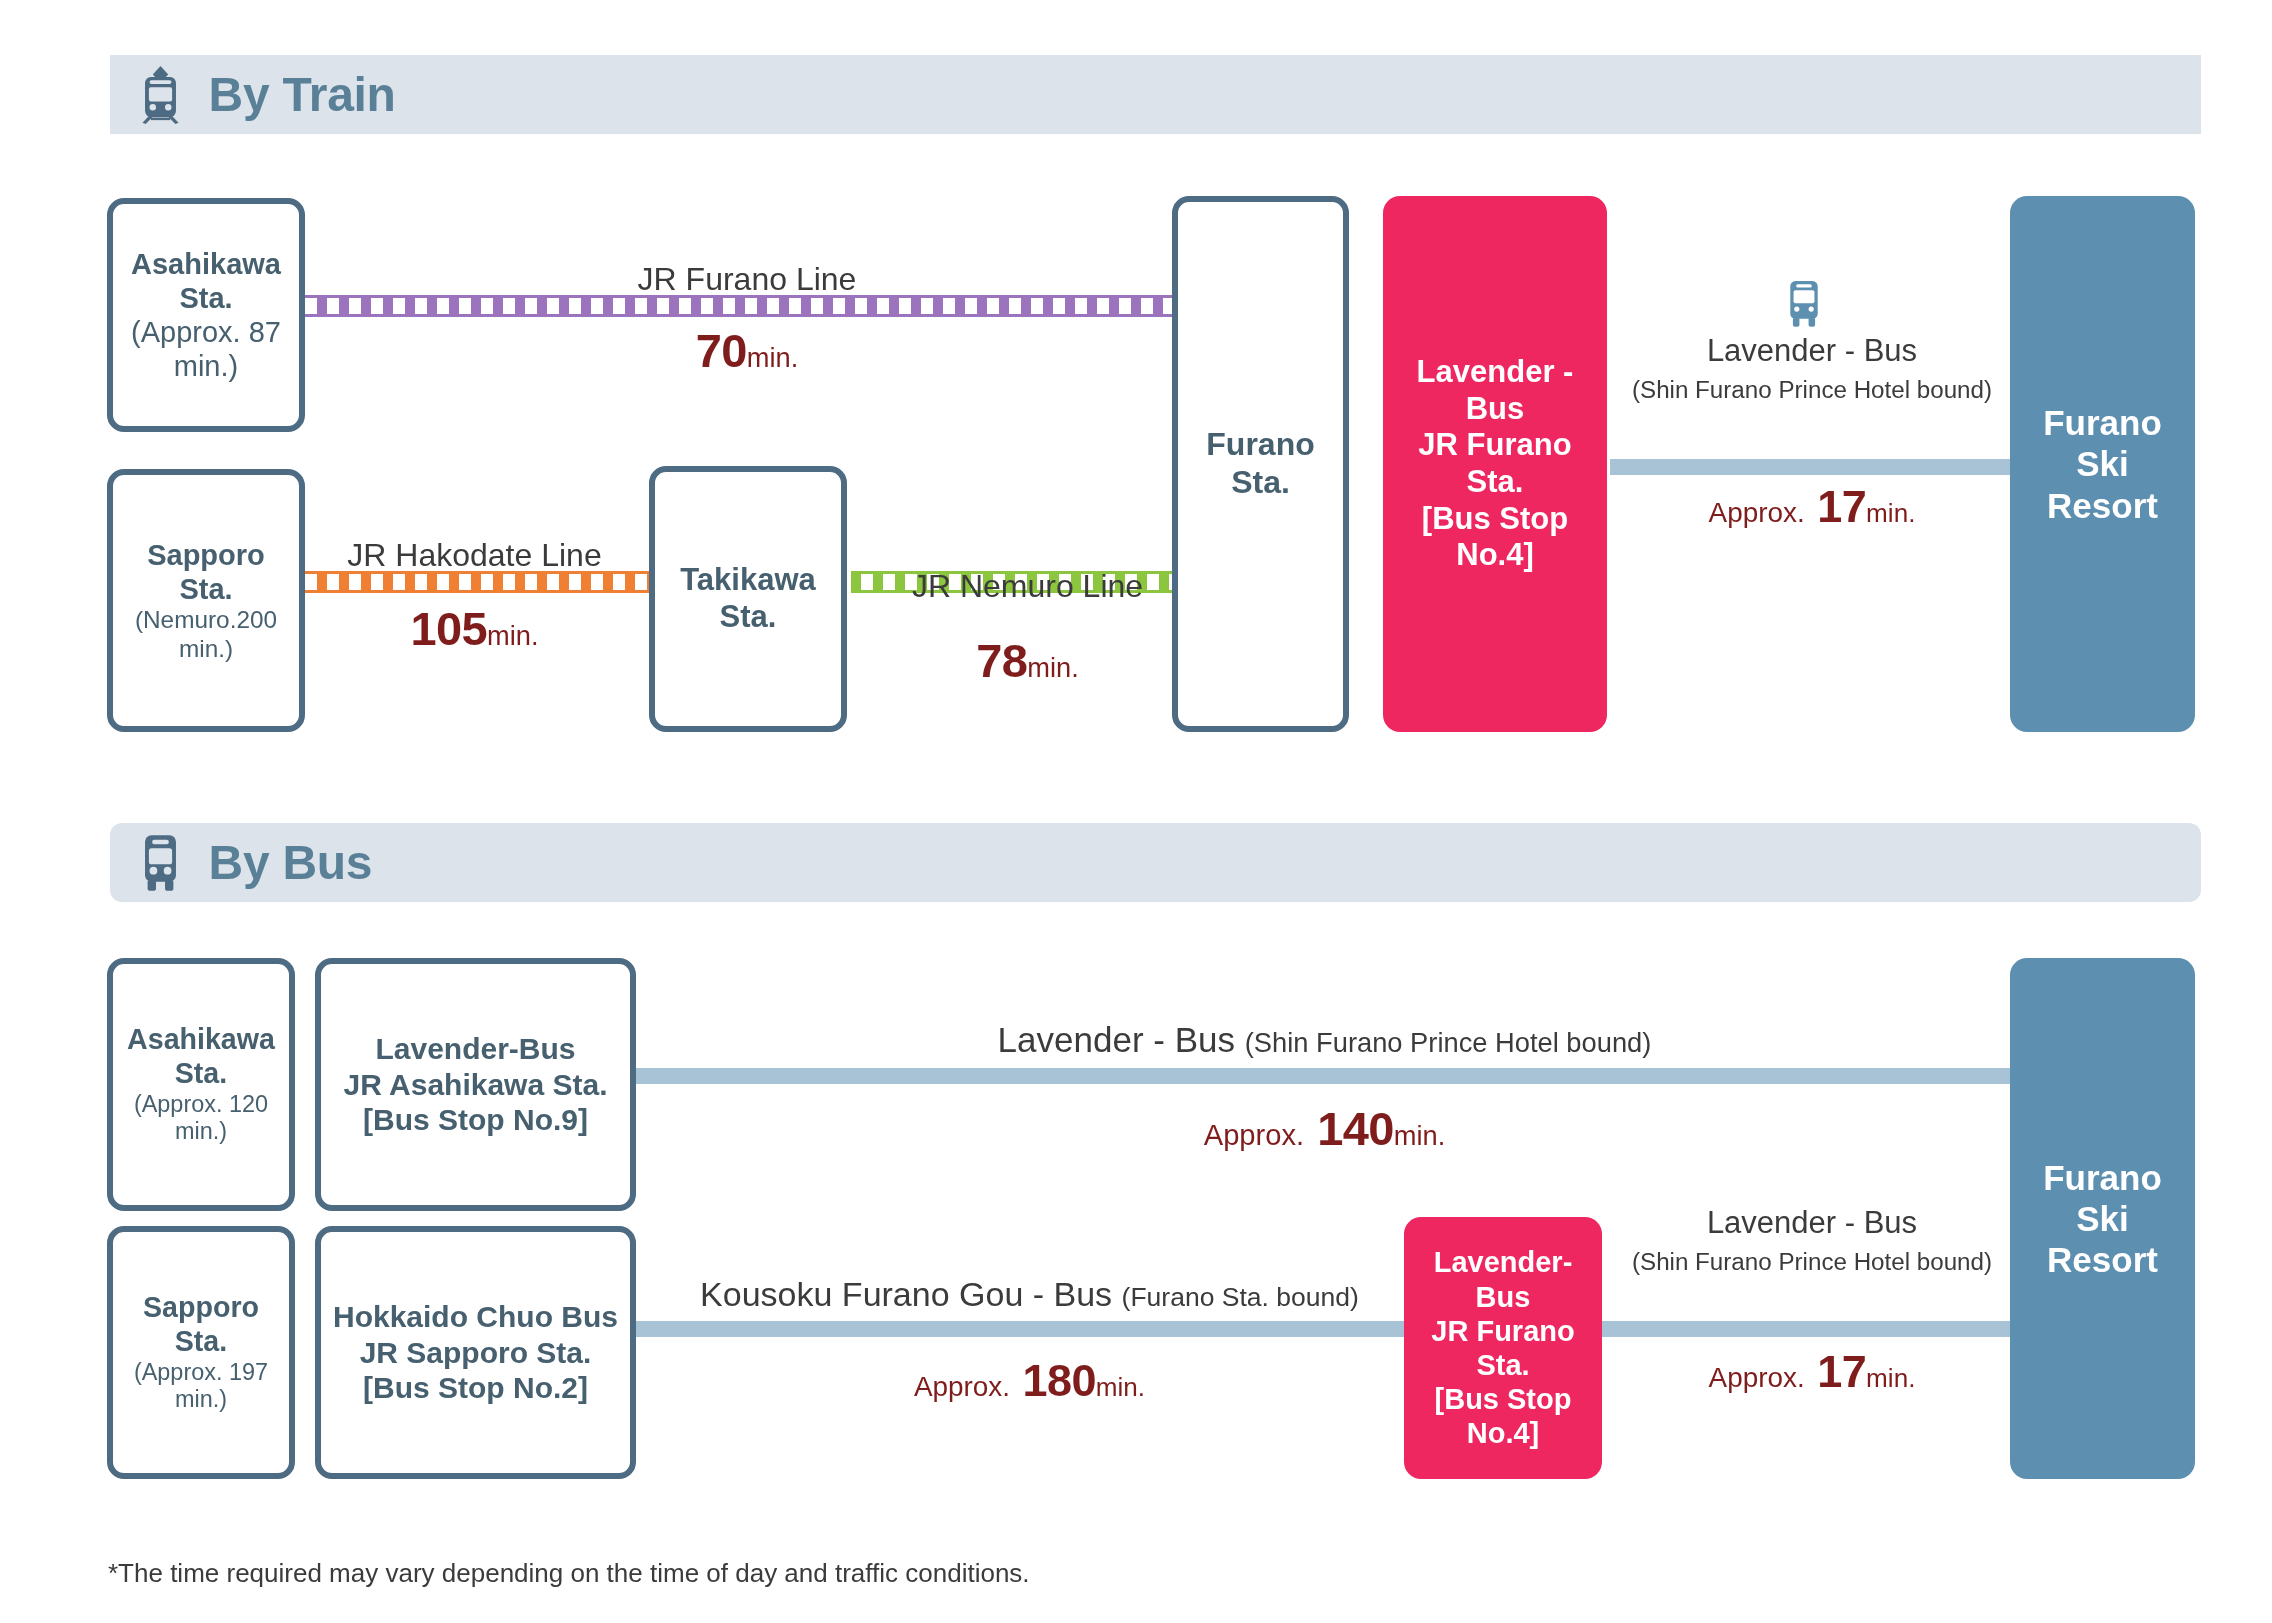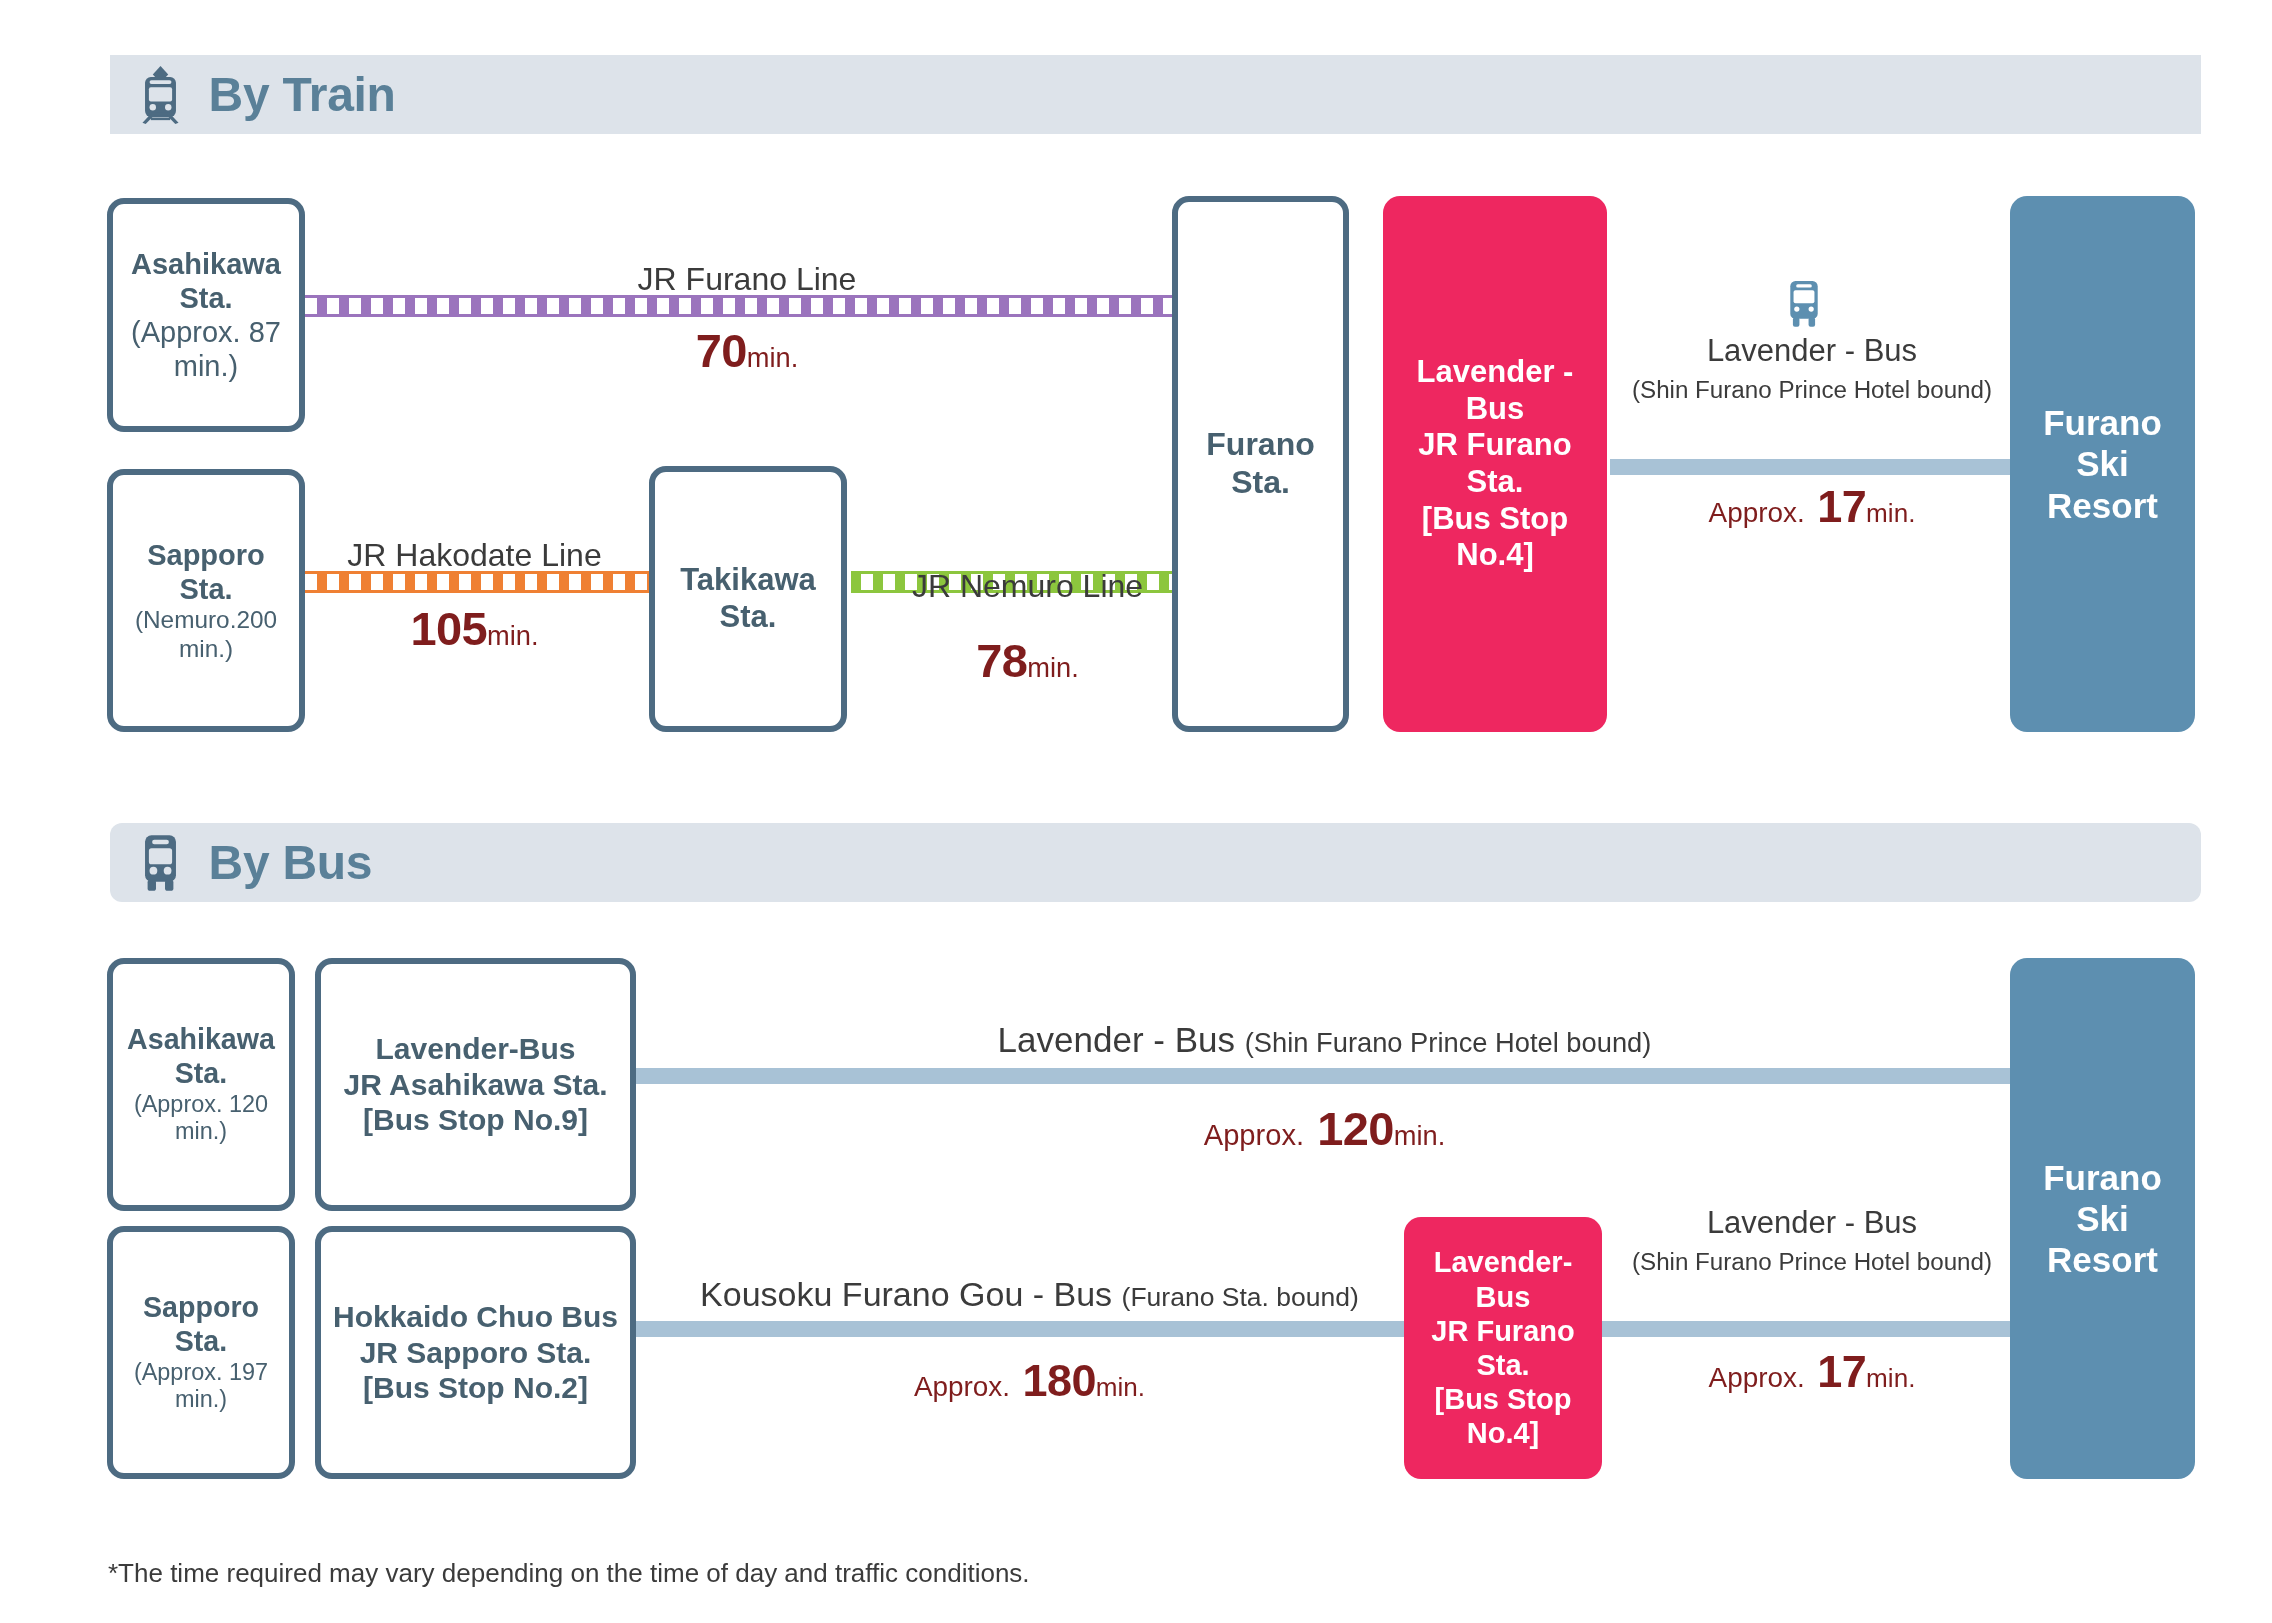--- a/index.html
+++ b/index.html
@@ -286,21 +286,21 @@
   <div class="node filled-blue" style="left:2010px; top:958px; width:185px; height:521px; font-size:35px;">
     <div class="inner">
       <span class="ttl">Furano<br>Ski<br>Resort</span>
     </div>
   </div>
 
   <div class="route-label" style="left:675px; top:1019px; width:1299px; font-size:35px;">
     <span class="route-name"><span class="big">Lavender - Bus</span> <span class="small">(Shin Furano Prince Hotel bound)</span></span>
   </div>
   <div class="route-label" style="left:675px; top:1101px; width:1299px; font-size:47px;">
-    <span class="route-time"><span class="approx">Approx.</span> <span class="num">120</span><span class="unit">min.</span></span>
+    <span class="route-time"><span class="approx">Approx.</span> <span class="num">140</span><span class="unit">min.</span></span>
   </div>
 
   <div class="route-label" style="left:656px; top:1274px; width:747px; font-size:34px;">
     <span class="route-name"><span class="big">Kousoku Furano Gou - Bus</span> <span class="small">(Furano Sta. bound)</span></span>
   </div>
   <div class="route-label" style="left:656px; top:1354px; width:747px; font-size:45px;">
     <span class="route-time"><span class="approx">Approx.</span> <span class="num">180</span><span class="unit">min.</span></span>
   </div>
 
   <div class="route-label" style="left:1617px; top:1204px; width:390px; font-size:31px;">

